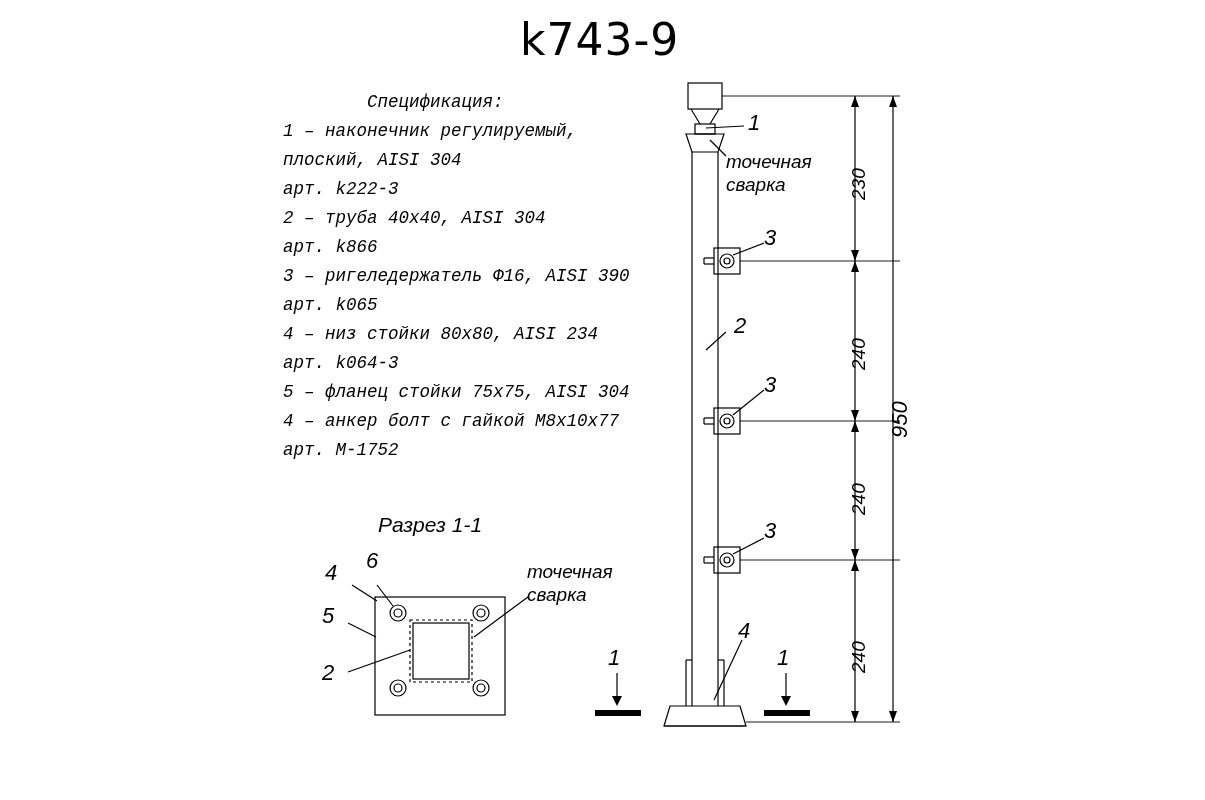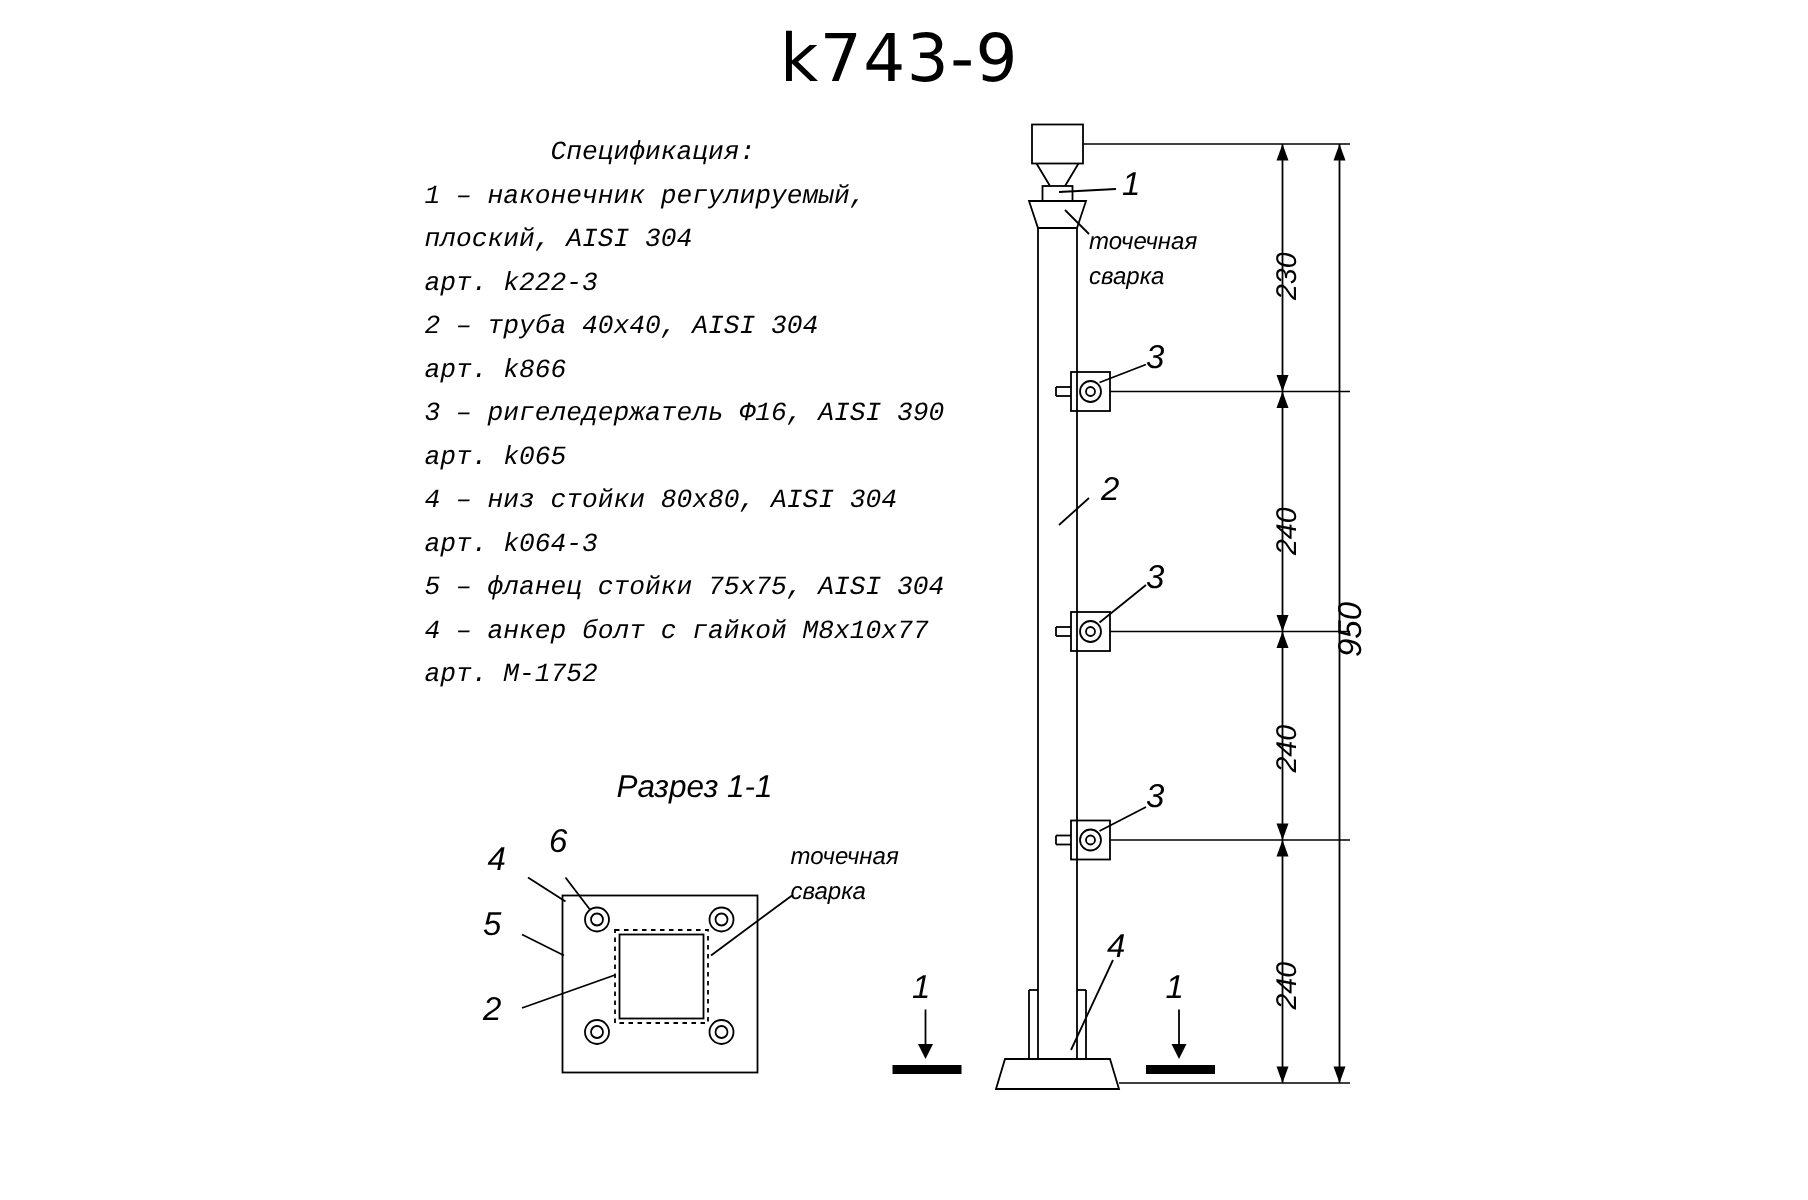--- a/index.html
+++ b/index.html
@@ -42,21 +42,20 @@
   .spec .spec-head {
     padding-left: 84px;
   }
   .section-title {
     position: absolute;
     left: 378px;
     top: 513px;
     font-size: 21px;
     font-style: italic;
     color: #000;
-    margin-left: 33px;
   }
   
   svg.layer {
     position: absolute;
     left: 0;
     top: 0;
     width: 1205px;
     height: 800px;
   }
   .lbl {
@@ -74,21 +73,21 @@
     position: absolute;
     font-size: 19px;
     font-style: italic;
     color: #000;
     transform-origin: 0 0;
     transform: rotate(-90deg);
     white-space: nowrap;
   }
   .weld {
     position: absolute;
-    font-size: 16px;
+    font-size: 19px;
     font-style: italic;
     line-height: 23px;
     color: #000;
     white-space: nowrap;
   }
 </style>
 </head>
 <body>
 
 <div id="page">
@@ -97,21 +96,21 @@
 
   <div class="spec">
     <div class="spec-head">Спецификация:</div>
     <div>1 – наконечник регулируемый,</div>
     <div>плоский, AISI 304</div>
     <div>арт. k222-3</div>
     <div>2 – труба 40x40, AISI 304</div>
     <div>арт. k866</div>
     <div>3 – ригеледержатель Ф16, AISI 390</div>
     <div>арт. k065</div>
-    <div>4 – низ стойки 80x80, AISI 304</div>
+    <div>4 – низ стойки 80x80, AISI 234</div>
     <div>арт. k064-3</div>
     <div>5 – фланец стойки 75x75, AISI 304</div>
     <div>4 – анкер болт с гайкой M8x10x77</div>
     <div>арт. M-1752</div>
   </div>
 
   <div class="section-title">Разрез 1-1</div>
 
   <svg class="layer" viewBox="0 0 1205 800">
     <g stroke="#000" fill="none" stroke-width="1.2">

